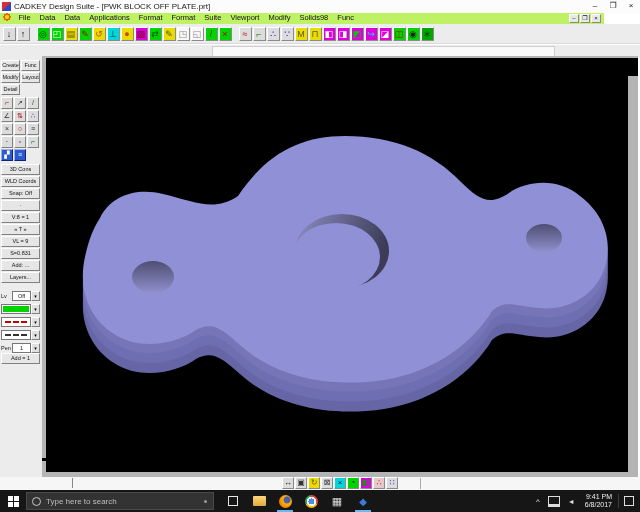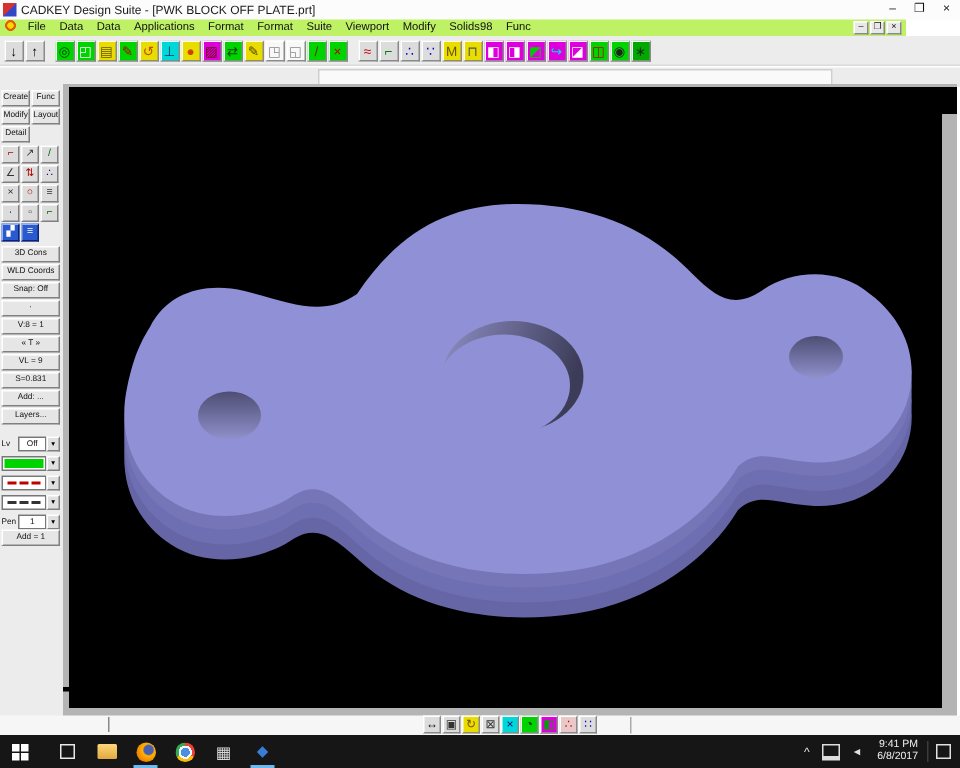--- a/index.html
+++ b/index.html
@@ -308,20 +308,25 @@
 
 <div id="taskbar">
   <div id="startbtn">
     <div id="winlogo">
         <span></span>
         <span></span>
         <span></span>
         <span></span>
       </div>
   </div>
+  <div id="searchbox">
+    <span id="search-ring"></span>
+    <span id="search-text">Type here to search</span>
+    <span id="search-dot"></span>
+  </div>
   <div id="tbicons">
       <div class="tbicon tvb"></div>
       <div class="tbicon folderb"></div>
       <div class="tbicon ffb active"></div>
       <div class="tbicon chromeb"></div>
       <div class="tbicon calcb" style="color: rgb(216, 216, 216);">▦</div>
       <div class="tbicon ckb active" style="color: rgb(58, 123, 213);">◆</div>
     </div>
   <div id="tray">
     <span class="chev">^</span>

